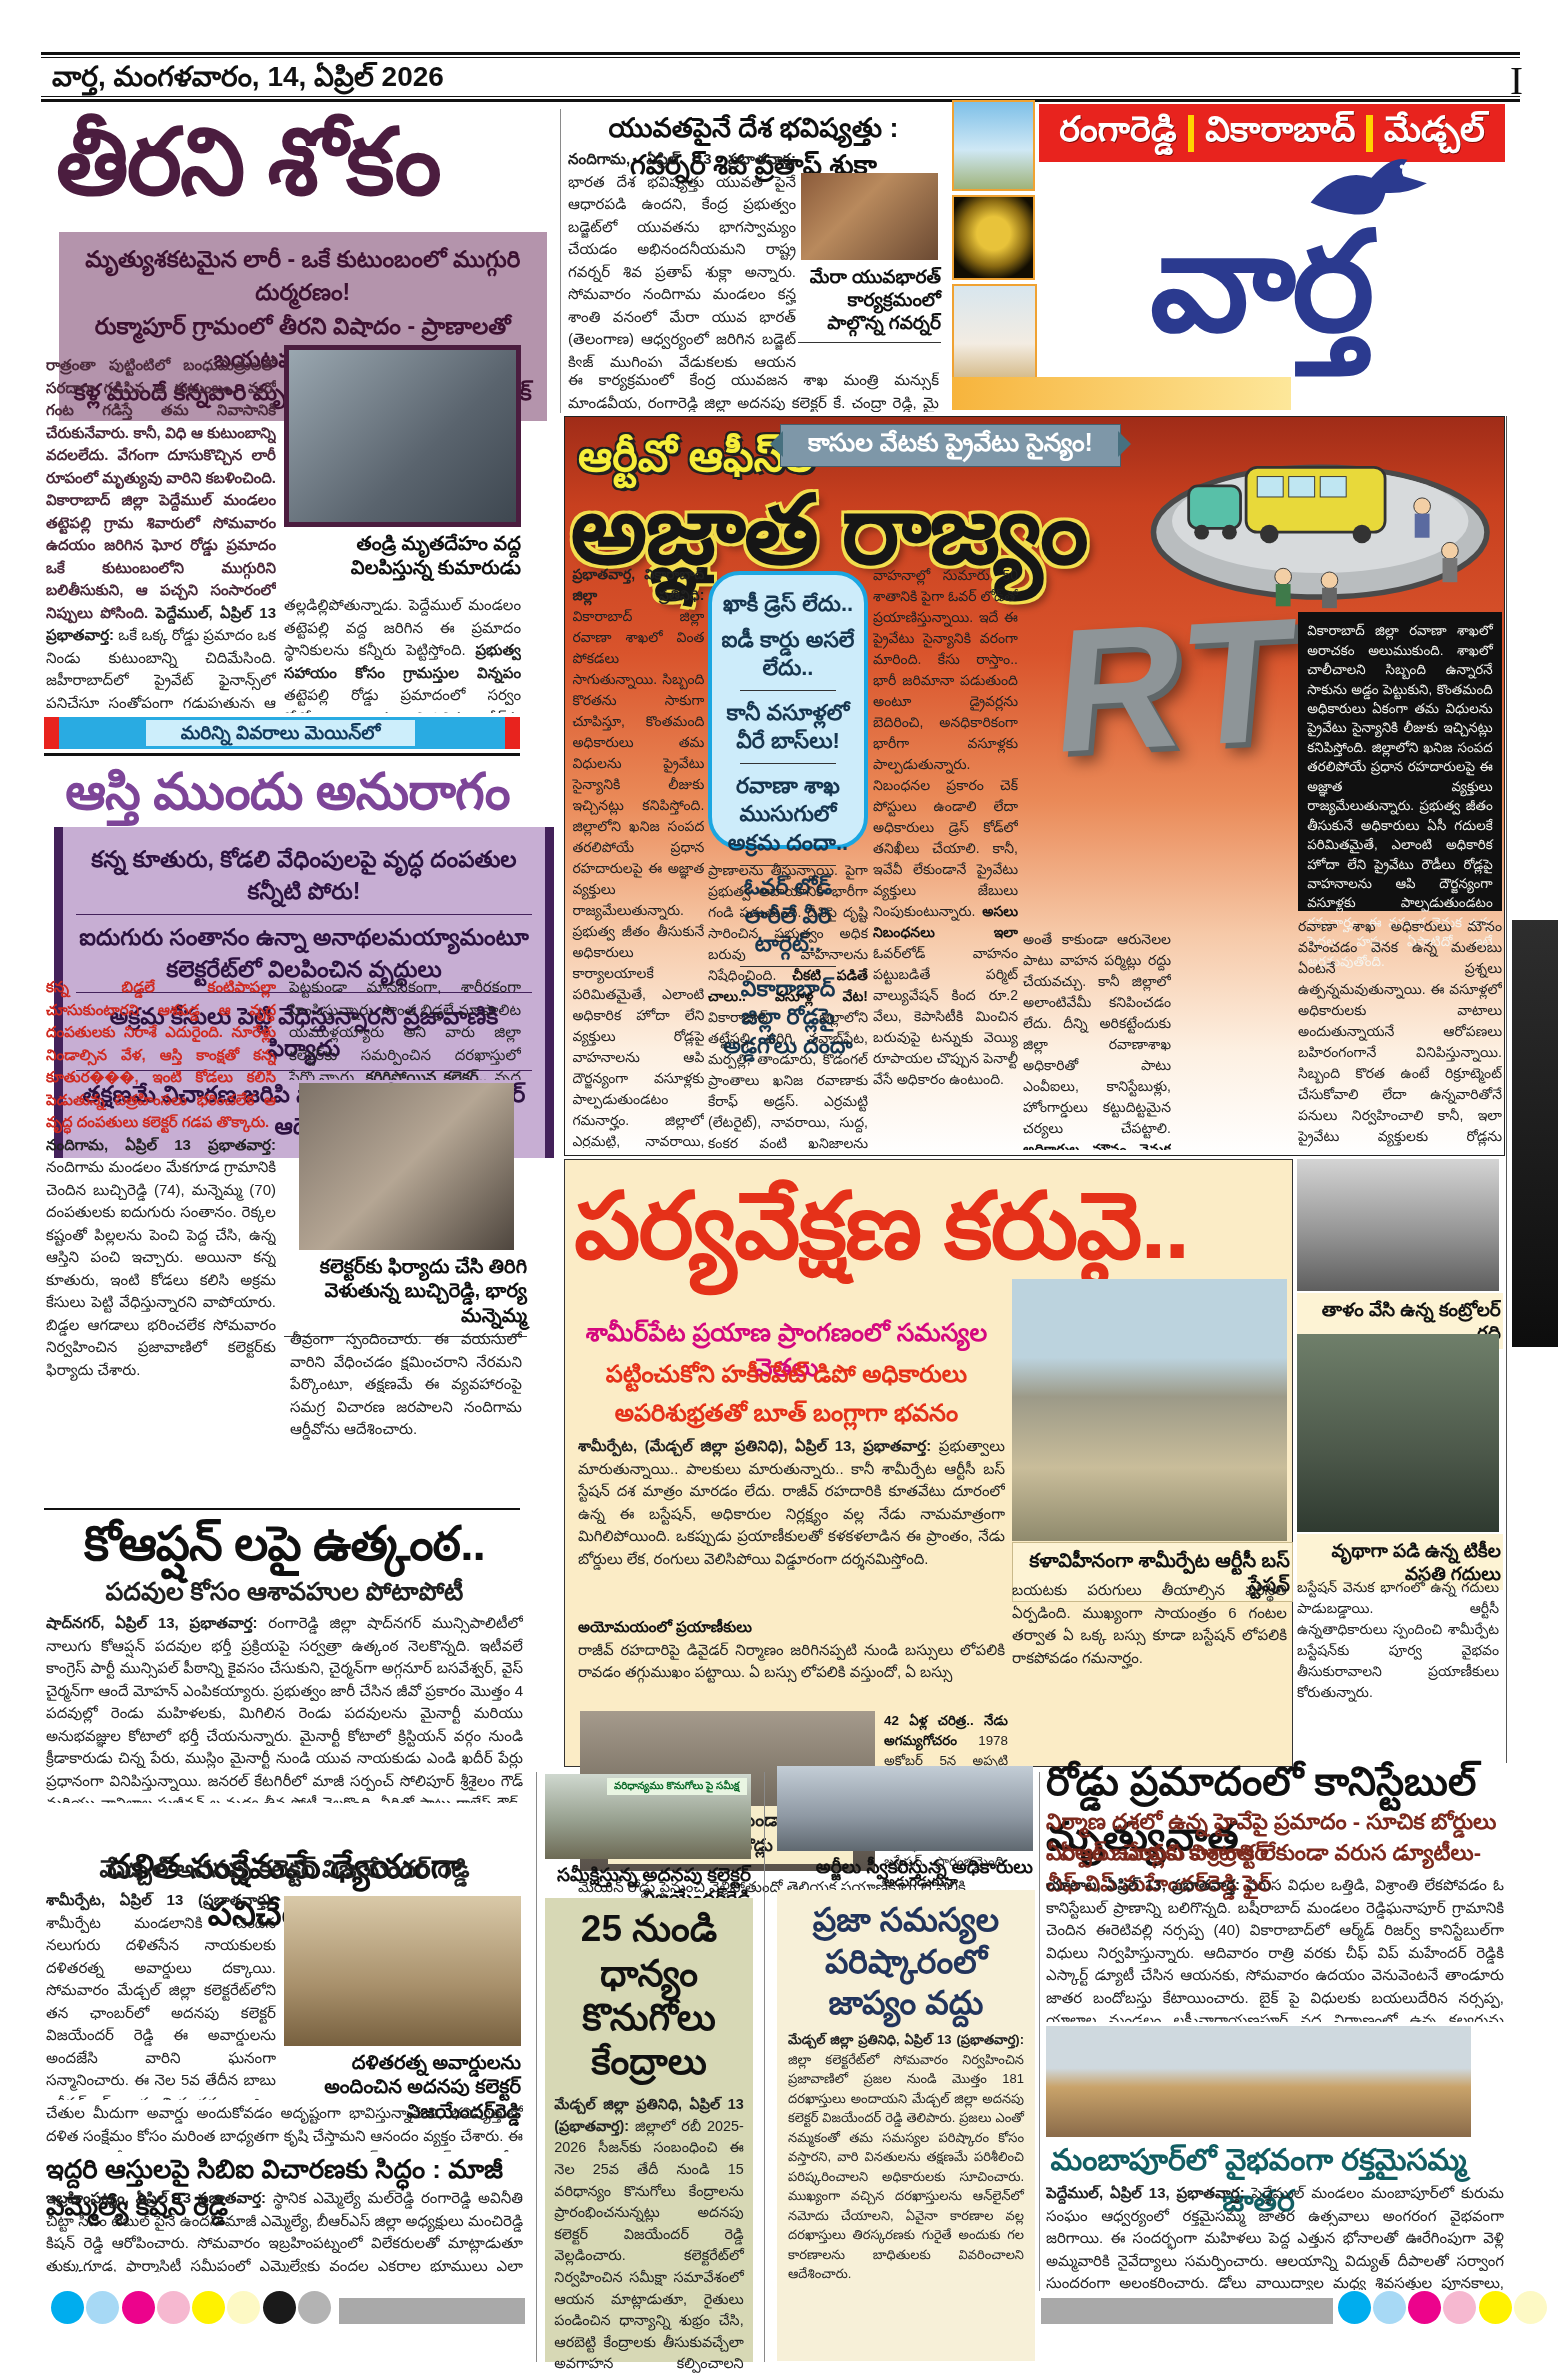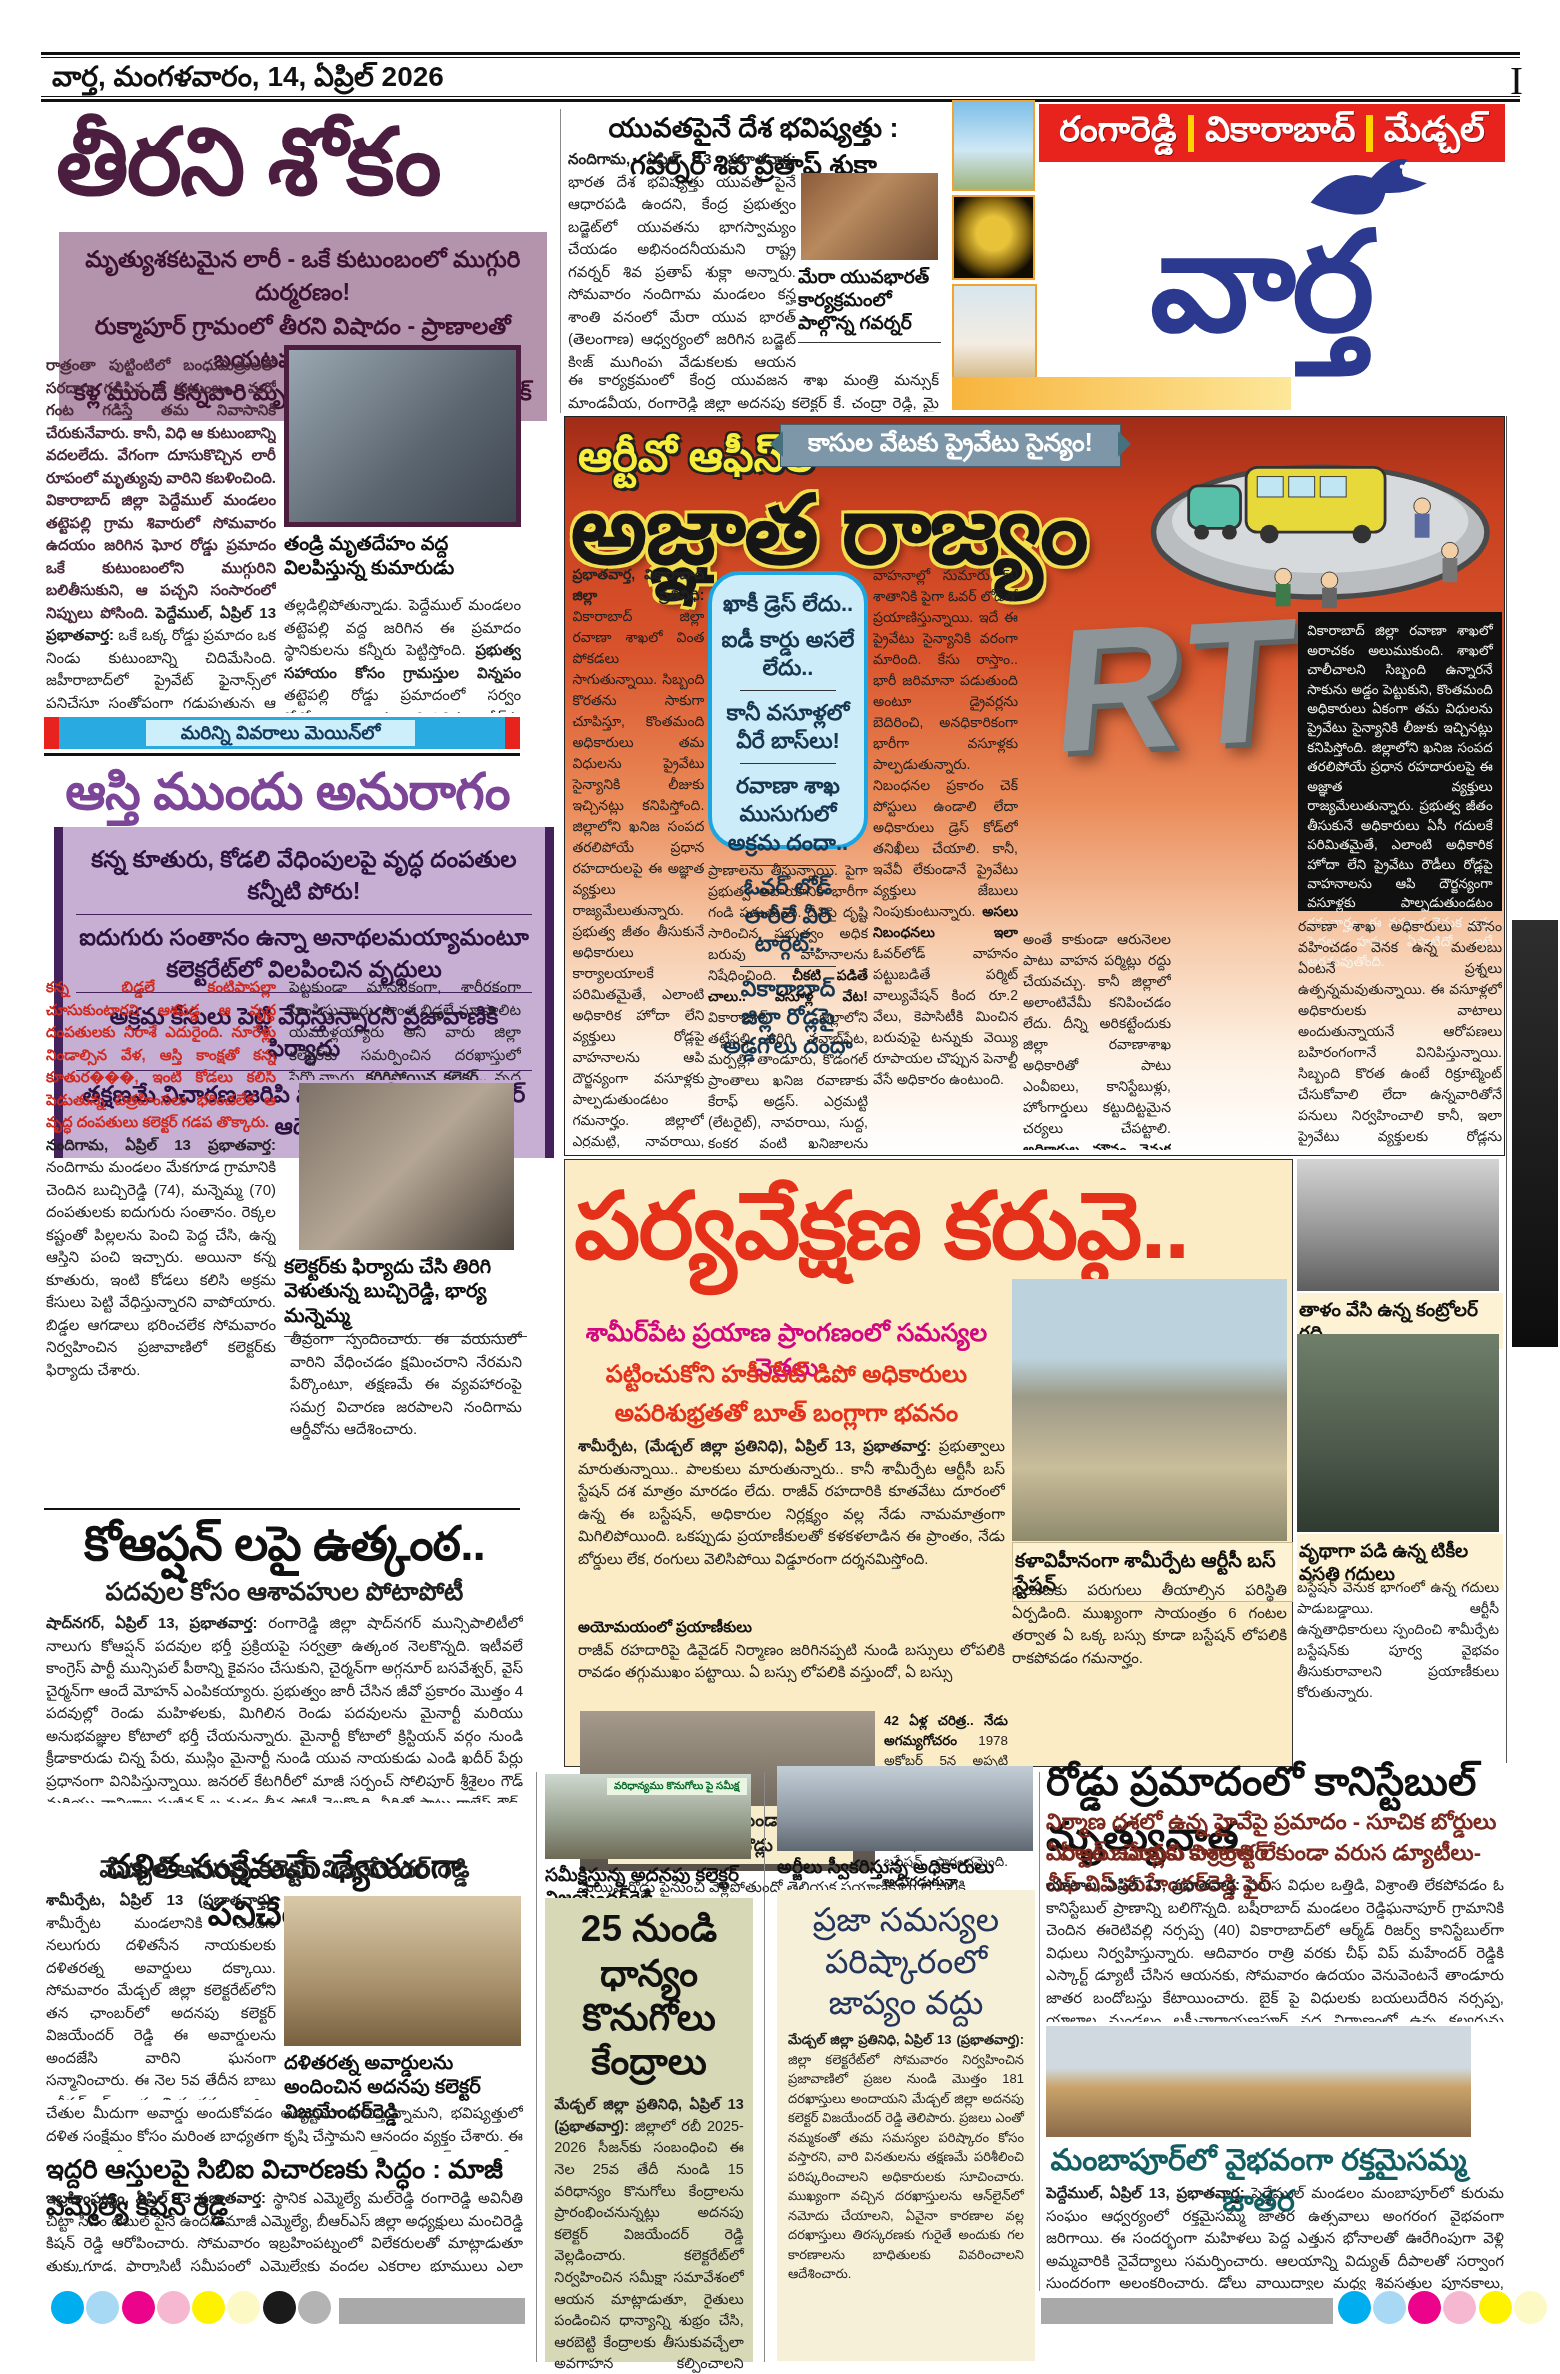--- a/index.html
+++ b/index.html
@@ -1,21 +1,21 @@
 <!DOCTYPE html>
 <html style="font-size:15px"><head>
 <meta charset="utf-8">
 <style>
   html,body{margin:0;padding:0;background:#e9e9e9;}
   #page{position:relative;width:1560px;height:2375px;background:#fff;overflow:hidden;
         font-family:"Liberation Sans",sans-serif;color:#1c1c1c;}
   .abs{position:absolute;}
   .body-txt{font-size:15px;line-height:1.5;color:#222;text-align:justify;}
   .bold{font-weight:bold;}
-  .cap{font-weight:bold;font-size:19.5px;text-align:left;color:#111;line-height:1.25;}
+  .cap{font-weight:bold;font-size:19.5px;text-align:right;color:#111;line-height:1.25;}
   .ph{position:absolute;overflow:hidden;}
   .rule{position:absolute;background:#111;}
   .vrule{position:absolute;background:#8a8a8a;width:0.9px;}
 
   
   #mast-line1{left:41px;top:52px;width:1479px;height:2.8px;}
   #mast-line2{left:41px;top:57px;width:1479px;height:0.9px;}
   #mast-date{left:52px;top:61px;font-size:28px;font-weight:bold;color:#111;}
   #mast-page{right:37px;top:58px;font-family:"Liberation Serif",serif;font-size:39px;color:#111;}
   #mast-line3{left:41px;top:96px;width:1479px;height:0.9px;}
@@ -146,21 +146,21 @@
   #dh-photo{left:545px;top:1774px;width:206px;height:85px;}
   #dh-banner{position:absolute;left:30%;top:3.7px;width:66%;background:#e9f5e2;color:#0b6a2a;font-size:10.2px;font-weight:bold;text-align:center;padding:1.9px;}
   #dh-capt{left:545px;top:1863px;width:206px;font-size:18.6px;}
   #dh-box{left:545px;top:1898px;width:208px;height:464px;background:#d7d8b5;padding:9.3px 9.3px;box-sizing:border-box;}
   #dh-head{font-size:37px;font-weight:bold;color:#111;text-align:center;line-height:1.2;margin-bottom:9.3px;}
   #dh-box .body-txt{font-size:14.4px;}
 
   #pr-photo{left:777px;top:1766px;width:256px;height:85px;}
   #pr-capt{left:777px;top:1855px;width:256px;font-size:18.6px;}
   #pr-box{left:777px;top:1890px;width:258px;height:471px;background:#f7f0d8;padding:9.3px 11px;box-sizing:border-box;}
-  #pr-head{font-size:33px;font-weight:normal;color:#23355c;text-align:center;line-height:1.25;margin-bottom:7.4px;}
+  #pr-head{font-size:33px;font-weight:bold;color:#23355c;text-align:center;line-height:1.25;margin-bottom:7.4px;}
   #pr-box .body-txt{font-size:13px;}
 
   
   #rd-head{left:1046px;top:1759px;width:458px;font-size:40px;font-weight:bold;color:#111;}
   #rd-sub1{left:1046px;top:1809px;width:458px;font-size:22px;font-weight:bold;color:#7c2a1e;}
   #rd-sub2{left:1046px;top:1840px;width:458px;font-size:22px;font-weight:bold;color:#7c2a1e;}
   #rd-body{left:1046px;top:1874px;width:458px;height:148px;overflow:hidden;}
   #jt-photo{left:1046px;top:2026px;width:425px;height:111px;}
   #jt-head{left:1046px;top:2143px;width:425px;font-size:30px;font-weight:bold;color:#135e63;text-align:center;}
   #jt-body{left:1046px;top:2182px;width:458px;height:108px;overflow:hidden;}

